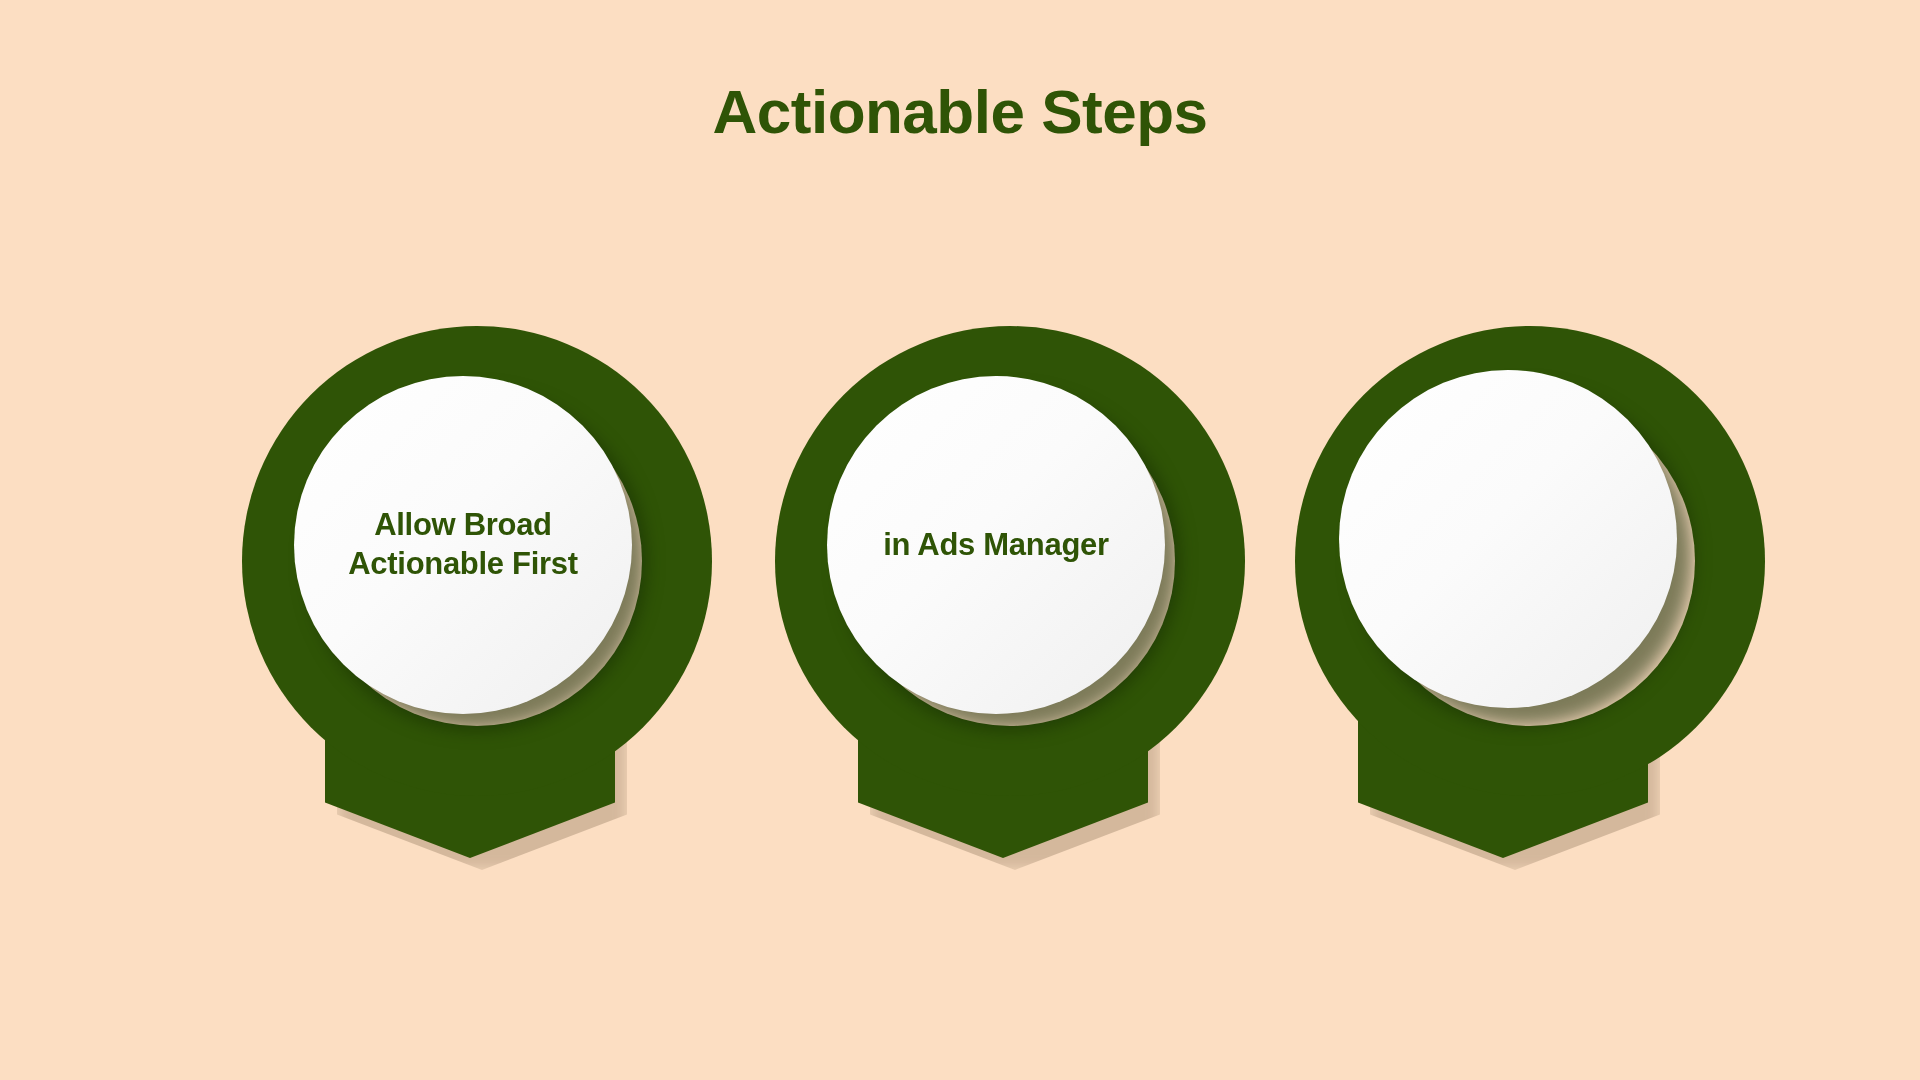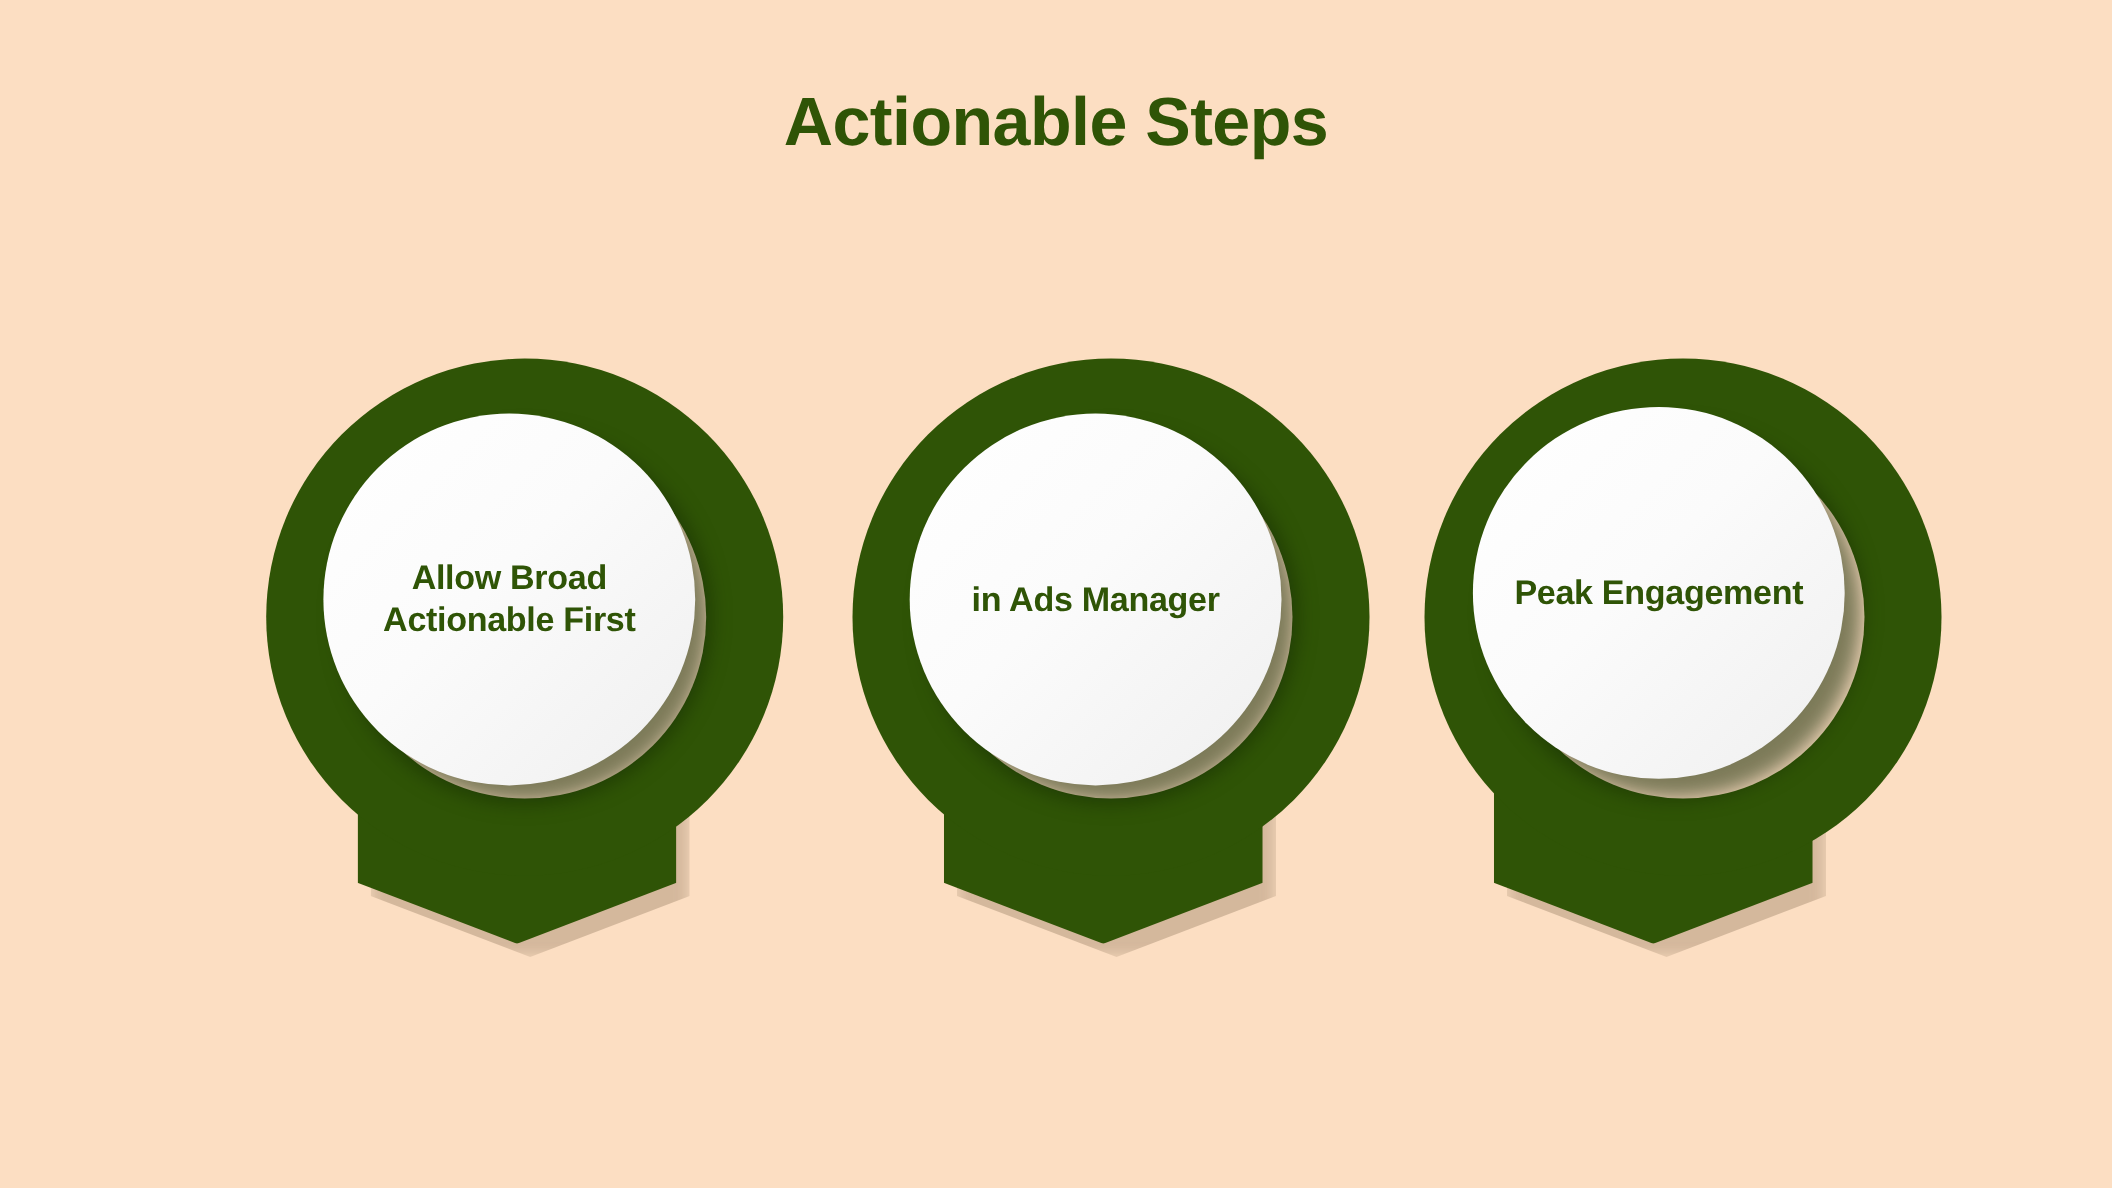--- a/index.html
+++ b/index.html
@@ -210,19 +210,18 @@
         <div class="chevron-shadow"></div>
         <div class="chevron"></div>
       </div>
       <div class="ring">
         <div class="ring-hole"></div>
       </div>
       <div class="disk-shadow"></div>
       <div class="disk"></div>
       <div class="step-label">
         <div>
-          <span class="line">Peak Engagement</span>
         </div>
       </div>
     </div>
 
   </div>
 </div>
 
 </body></html>

